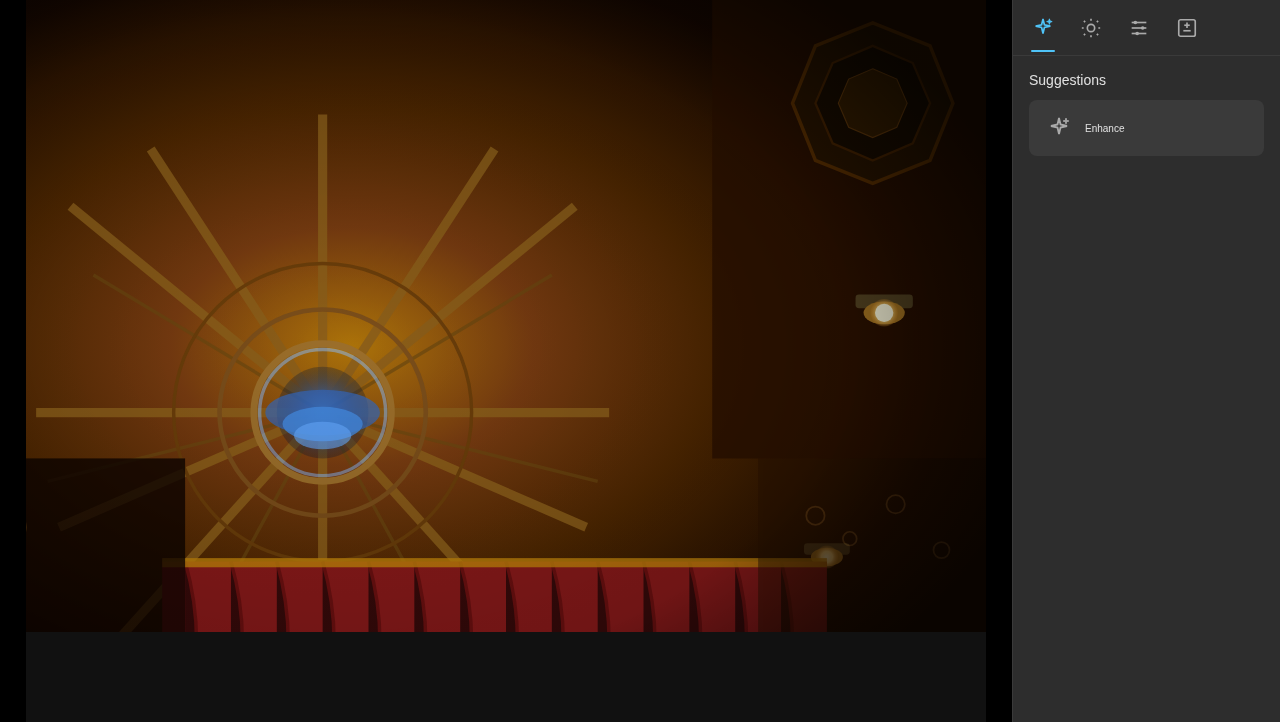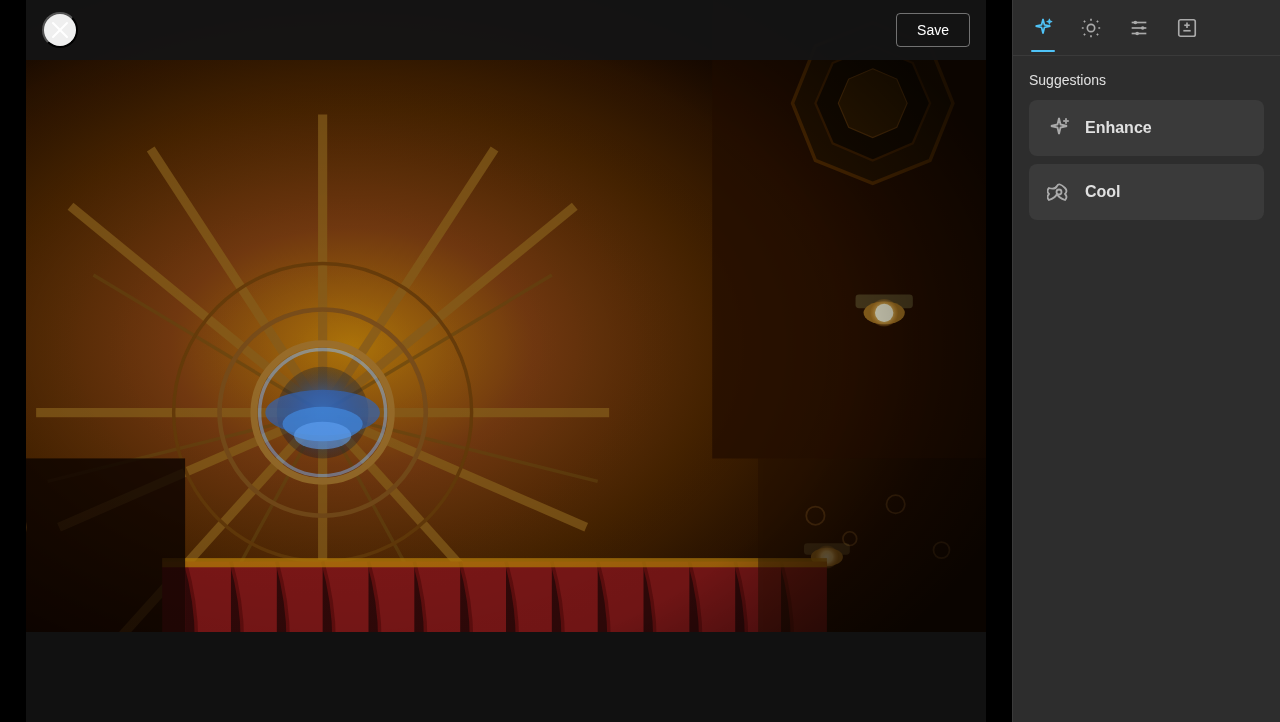--- a/index.html
+++ b/index.html
@@ -160,22 +160,22 @@
       display: flex;
       align-items: center;
       gap: 14px;
       cursor: pointer;
       position: relative;
       transition: background 0.15s;
     }
 
     .suggestion-label {
       color: #e0e0e0;
-      font-size: 16px;
-      font-weight: 700;
+      font-size: 10px;
+      font-weight: 400;
     }
 
     .suggestion-icon {
       width: 24px;
       height: 24px;
       display: flex;
       align-items: center;
       justify-content: center;
       color: #aaa;
       flex-shrink: 0;
@@ -341,29 +341,20 @@
 
         <radialGradient id="vignette" cx="35%" cy="48%" r="65%">
           <stop offset="0%" stop-color="transparent"></stop>
           <stop offset="70%" stop-color="#000" stop-opacity="0.2"></stop>
           <stop offset="100%" stop-color="#000" stop-opacity="0.7"></stop>
         </radialGradient>
         <rect width="960" height="630" fill="url(#vignette)"></rect>
       </svg>
     </div>
 
-    <div class="top-bar">
-      <button class="close-btn">
-        <svg width="18" height="18" viewBox="0 0 18 18" fill="none" stroke="#fff" stroke-width="2" stroke-linecap="round">
-          <line x1="2" y1="2" x2="16" y2="16"></line>
-          <line x1="16" y1="2" x2="2" y2="16"></line>
-        </svg>
-      </button>
-      <button class="save-btn">Save</button>
-    </div>
 
     <div class="bottom-bar"></div>
   </div>
 </div>
 
 <div class="right-panel">
 
   <div class="panel-tabs">
 
     <div class="panel-tab active">
@@ -409,23 +400,14 @@
         <svg width="24" height="24" viewBox="0 0 24 24" fill="none" stroke="#aaa" stroke-width="1.8">
           <path d="M12 2 L13.5 8.5 L20 10 L13.5 11.5 L12 18 L10.5 11.5 L4 10 L10.5 8.5 Z"></path>
           <path d="M19 2 L19.7 4.3 L22 5 L19.7 5.7 L19 8 L18.3 5.7 L16 5 L18.3 4.3 Z" fill="#aaa" stroke-width="0.8"></path>
         </svg>
       </div>
       <span class="suggestion-label">Enhance</span>
     </div>
 
 
 
-    <div class="suggestion-item">
-      <div class="suggestion-icon">
-        <svg width="24" height="24" viewBox="0 0 24 24" fill="none" stroke="#aaa" stroke-width="1.8">
-          <path d="M18 8 Q21 11 18 14 Q21 17 18 20 Q12 18 10 14 Q8 18 2 20 Q-1 17 2 14 Q-1 11 2 8 Q8 10 10 6 Q12 2 18 8 Z" stroke-linejoin="round"></path>
-          <circle cx="12" cy="12" r="2.5" stroke="#aaa"></circle>
-        </svg>
-      </div>
-      <span class="suggestion-label">Cool</span>
-    </div>
   </div>
 </div>
 
 </body></html>

